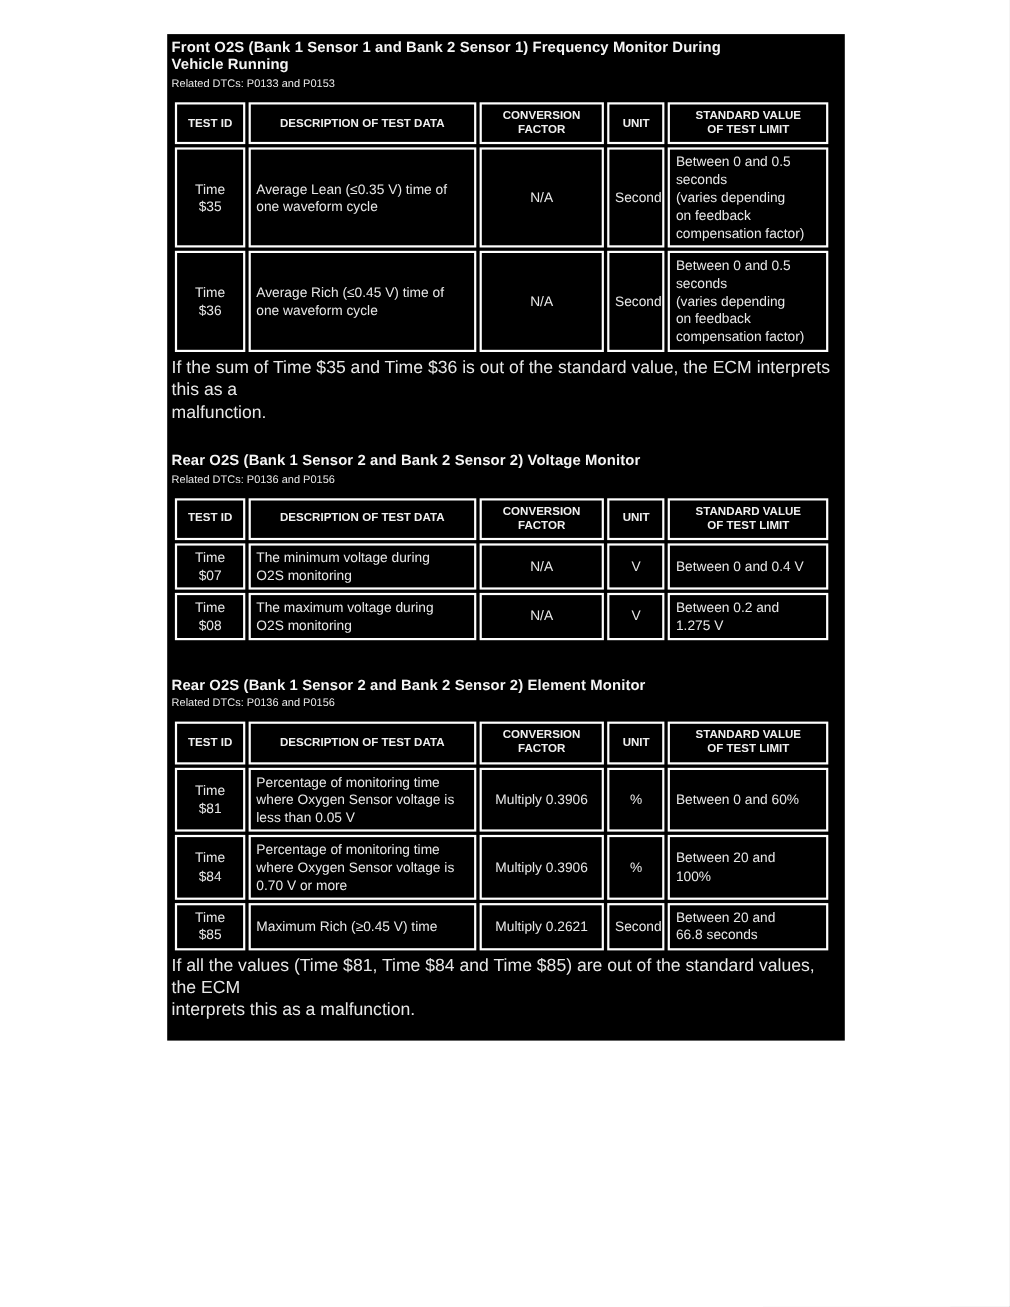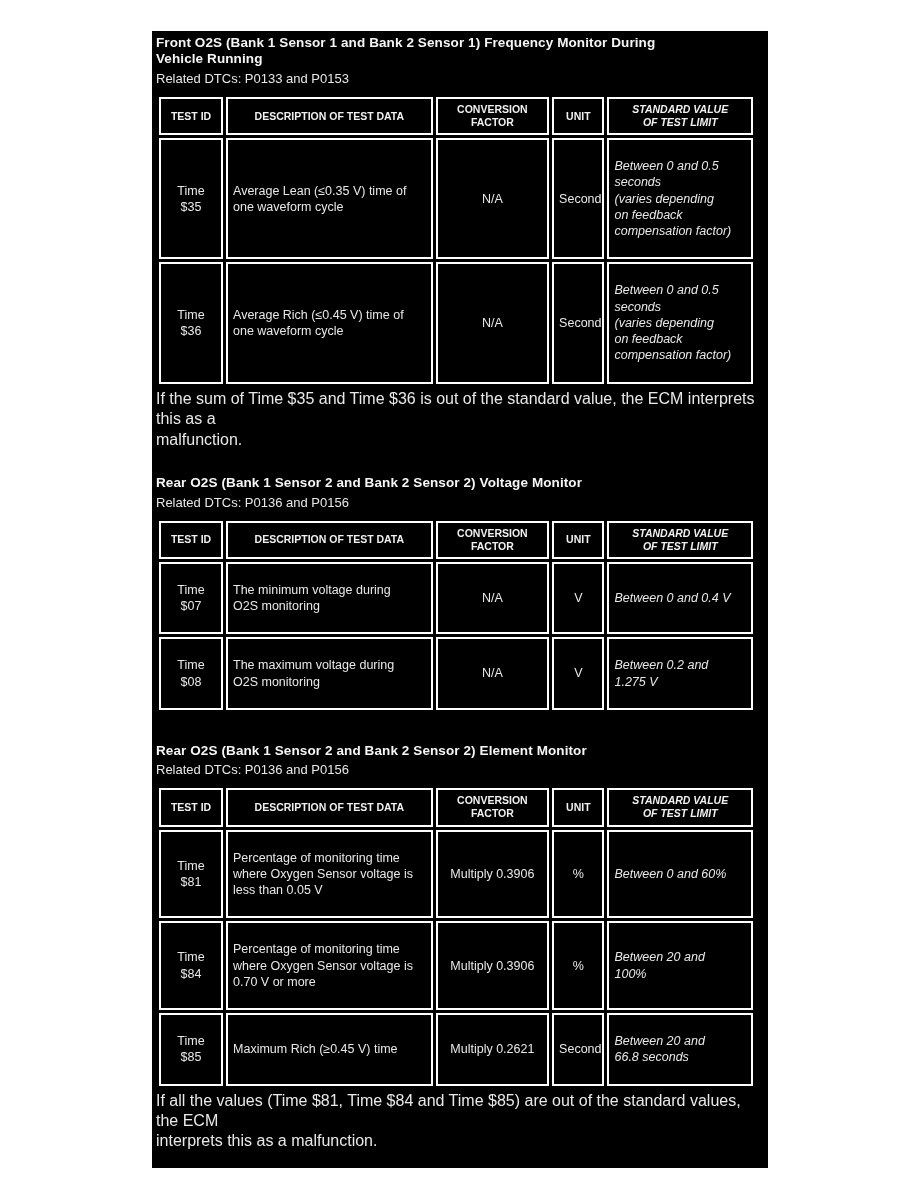--- a/index.html
+++ b/index.html
@@ -27,21 +27,21 @@
   }
   .sec-title {
     font-size: 13.5px;
     font-weight: bold;
     color: #f5f5f5;
     line-height: 1.22;
     white-space: pre-line;
     letter-spacing: 0.1px;
   }
   .related {
-    font-size: 13px;
+    font-size: 10px;
     margin-top: 3px;
     color: #e8e8e8;
   }
   table.spec {
     border-collapse: separate;
     border-spacing: 3px;
     table-layout: fixed;
     width: 600px;
     margin-top: 8px;
   }
@@ -57,28 +57,28 @@
     font-size: 10.5px;
     font-weight: bold;
     text-align: center;
     line-height: 1.25;
     padding: 4px 2px;
     color: #f0f0f0;
   }
   table.spec td {
     font-size: 12.5px;
     line-height: 1.3;
-    padding: 18px 5px;
+    padding: 3px 5px;
     color: #e8e8e8;
   }
   .col0 { width: 11%; }
   .col1 { width: 35.5%; }
   .col2 { width: 19.5%; }
   .col3 { width: 9%; }
-  .col4 { width: 25%; font-style: italic; }
+  .col4 { width: 25%; }
   td.col0, td.col2, td.col3 { text-align: center; }
   td.col1, td.col4 { text-align: left; }
   .note {
     font-size: 16px;
     line-height: 1.28;
     margin-top: 2px;
     white-space: pre-line;
     color: #e8e8e8;
   }
   section.sec-1 { margin-top: 0; }

